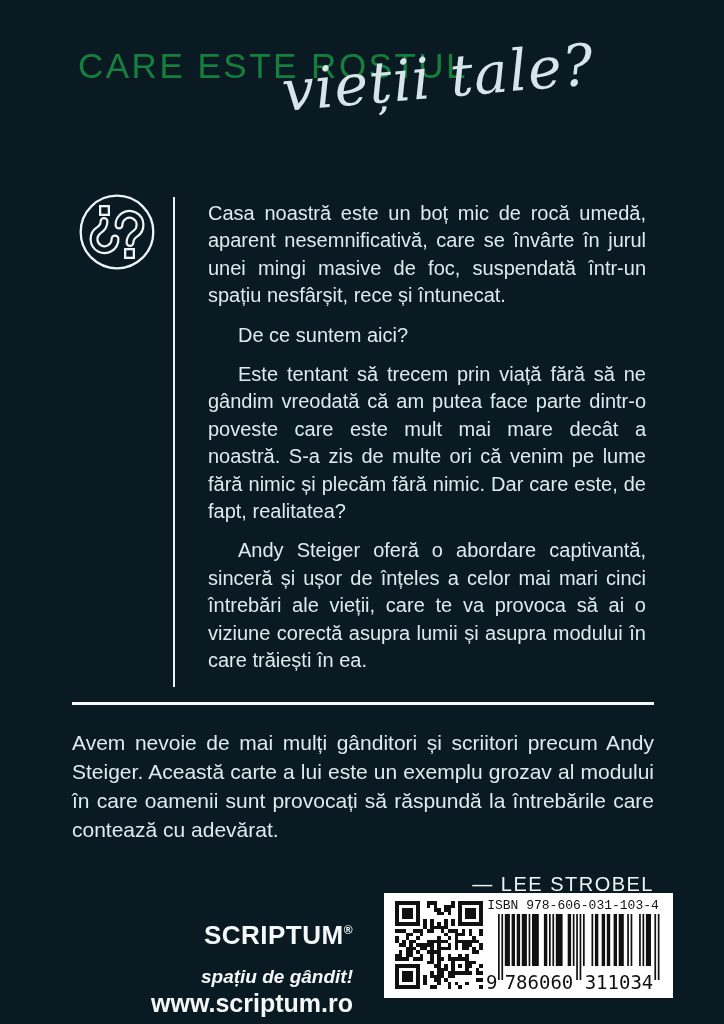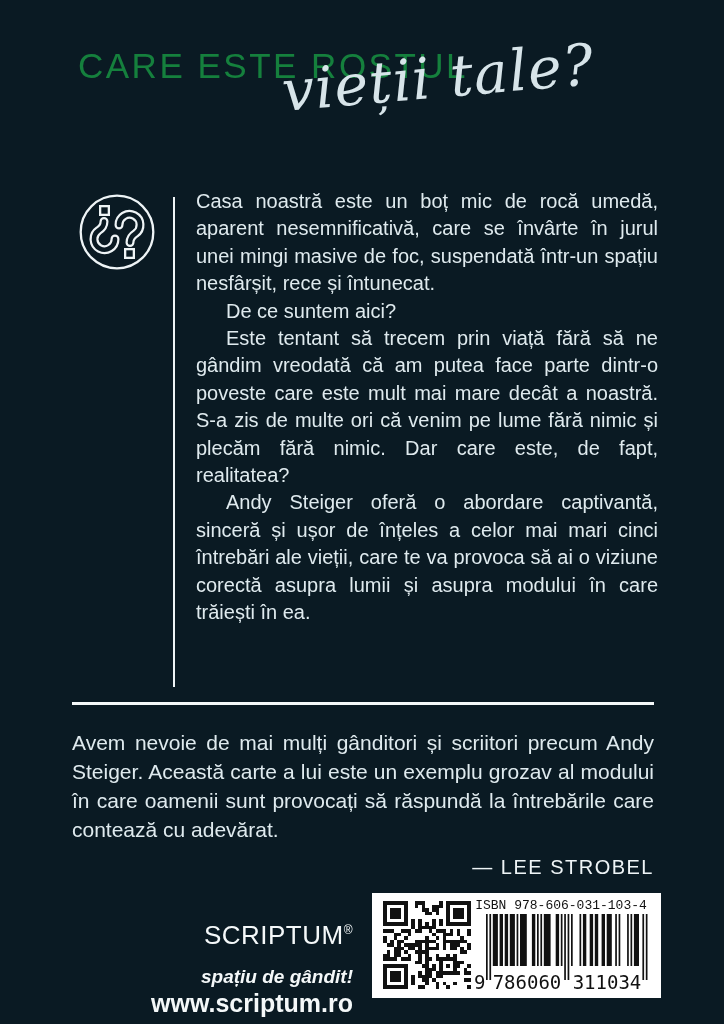--- a/index.html
+++ b/index.html
@@ -22,42 +22,42 @@
     white-space:nowrap;
   }
   
   .badge{position:absolute; left:77px; top:192px; width:80px; height:80px;}
   
   .vrule{position:absolute; left:173px; top:197px; width:2px; height:490px; background:#eef4f6;}
   .synopsis{
     position:absolute; left:196px; top:188px; width:462px;
     font-size:20px; line-height:27.4px; text-align:justify; color:#dfeaee;
   }
-  .synopsis p{margin:0; text-indent:30px;}
+  .synopsis p{margin:12px; text-indent:30px;}
   .synopsis p.first{text-indent:0;}
   
   .hrule{position:absolute; left:72px; top:702px; width:582px; height:3px; background:#f4f8f9;}
   .endorsement{position:absolute; left:72px; top:728px; width:582px;}
   .endorsement .quote{
     margin:0; font-size:21px; line-height:29px;
     text-align:justify; color:#dfeaee;
   }
   .endorsement .attribution{
-    margin-top:12px; text-align:right; font-size:20px;
+    margin-top:29px; text-align:right; font-size:20px;
     letter-spacing:1.5px; color:#eef4f6;
   }
   
   .publisher{position:absolute; right:371px; top:916px; text-align:right; color:#f4f8f9; white-space:nowrap;}
-  .publisher .name{font-size:26px; font-weight:normal; letter-spacing:0.5px; line-height:28px;text-align:right;}
+  .publisher .name{font-size:26px; font-weight:bold; letter-spacing:0.5px; line-height:28px;text-align:right;}
   .publisher .name sup{font-size:12px;}
   .publisher .tagline{font-size:19px; font-weight:bold; font-style:italic; line-height:23px; margin-top:16px;}
   .publisher .website{font-size:25px; font-weight:bold; line-height:23px; margin-top:4px;}
   
   .isbn-box{
-    position:absolute; left:372px; top:893px; width:289px; height:105px;
+    position:absolute; left:384px; top:893px; width:289px; height:105px;
     background:#ffffff; color:#111111;
   }
   .isbn-box .isbn-label{
     position:absolute; left:98px; top:5px; width:182px; text-align:center;
     font-family:"Liberation Mono", monospace; font-size:13px; letter-spacing:0px;
     color:#111111; white-space:nowrap;
   }
   .isbn-box .qr{position:absolute; left:11px; top:8px; width:88px; height:88px;}
   .isbn-box .barcode{position:absolute; left:100px; top:21px; width:178px; height:80px;}
   .barcode text{

